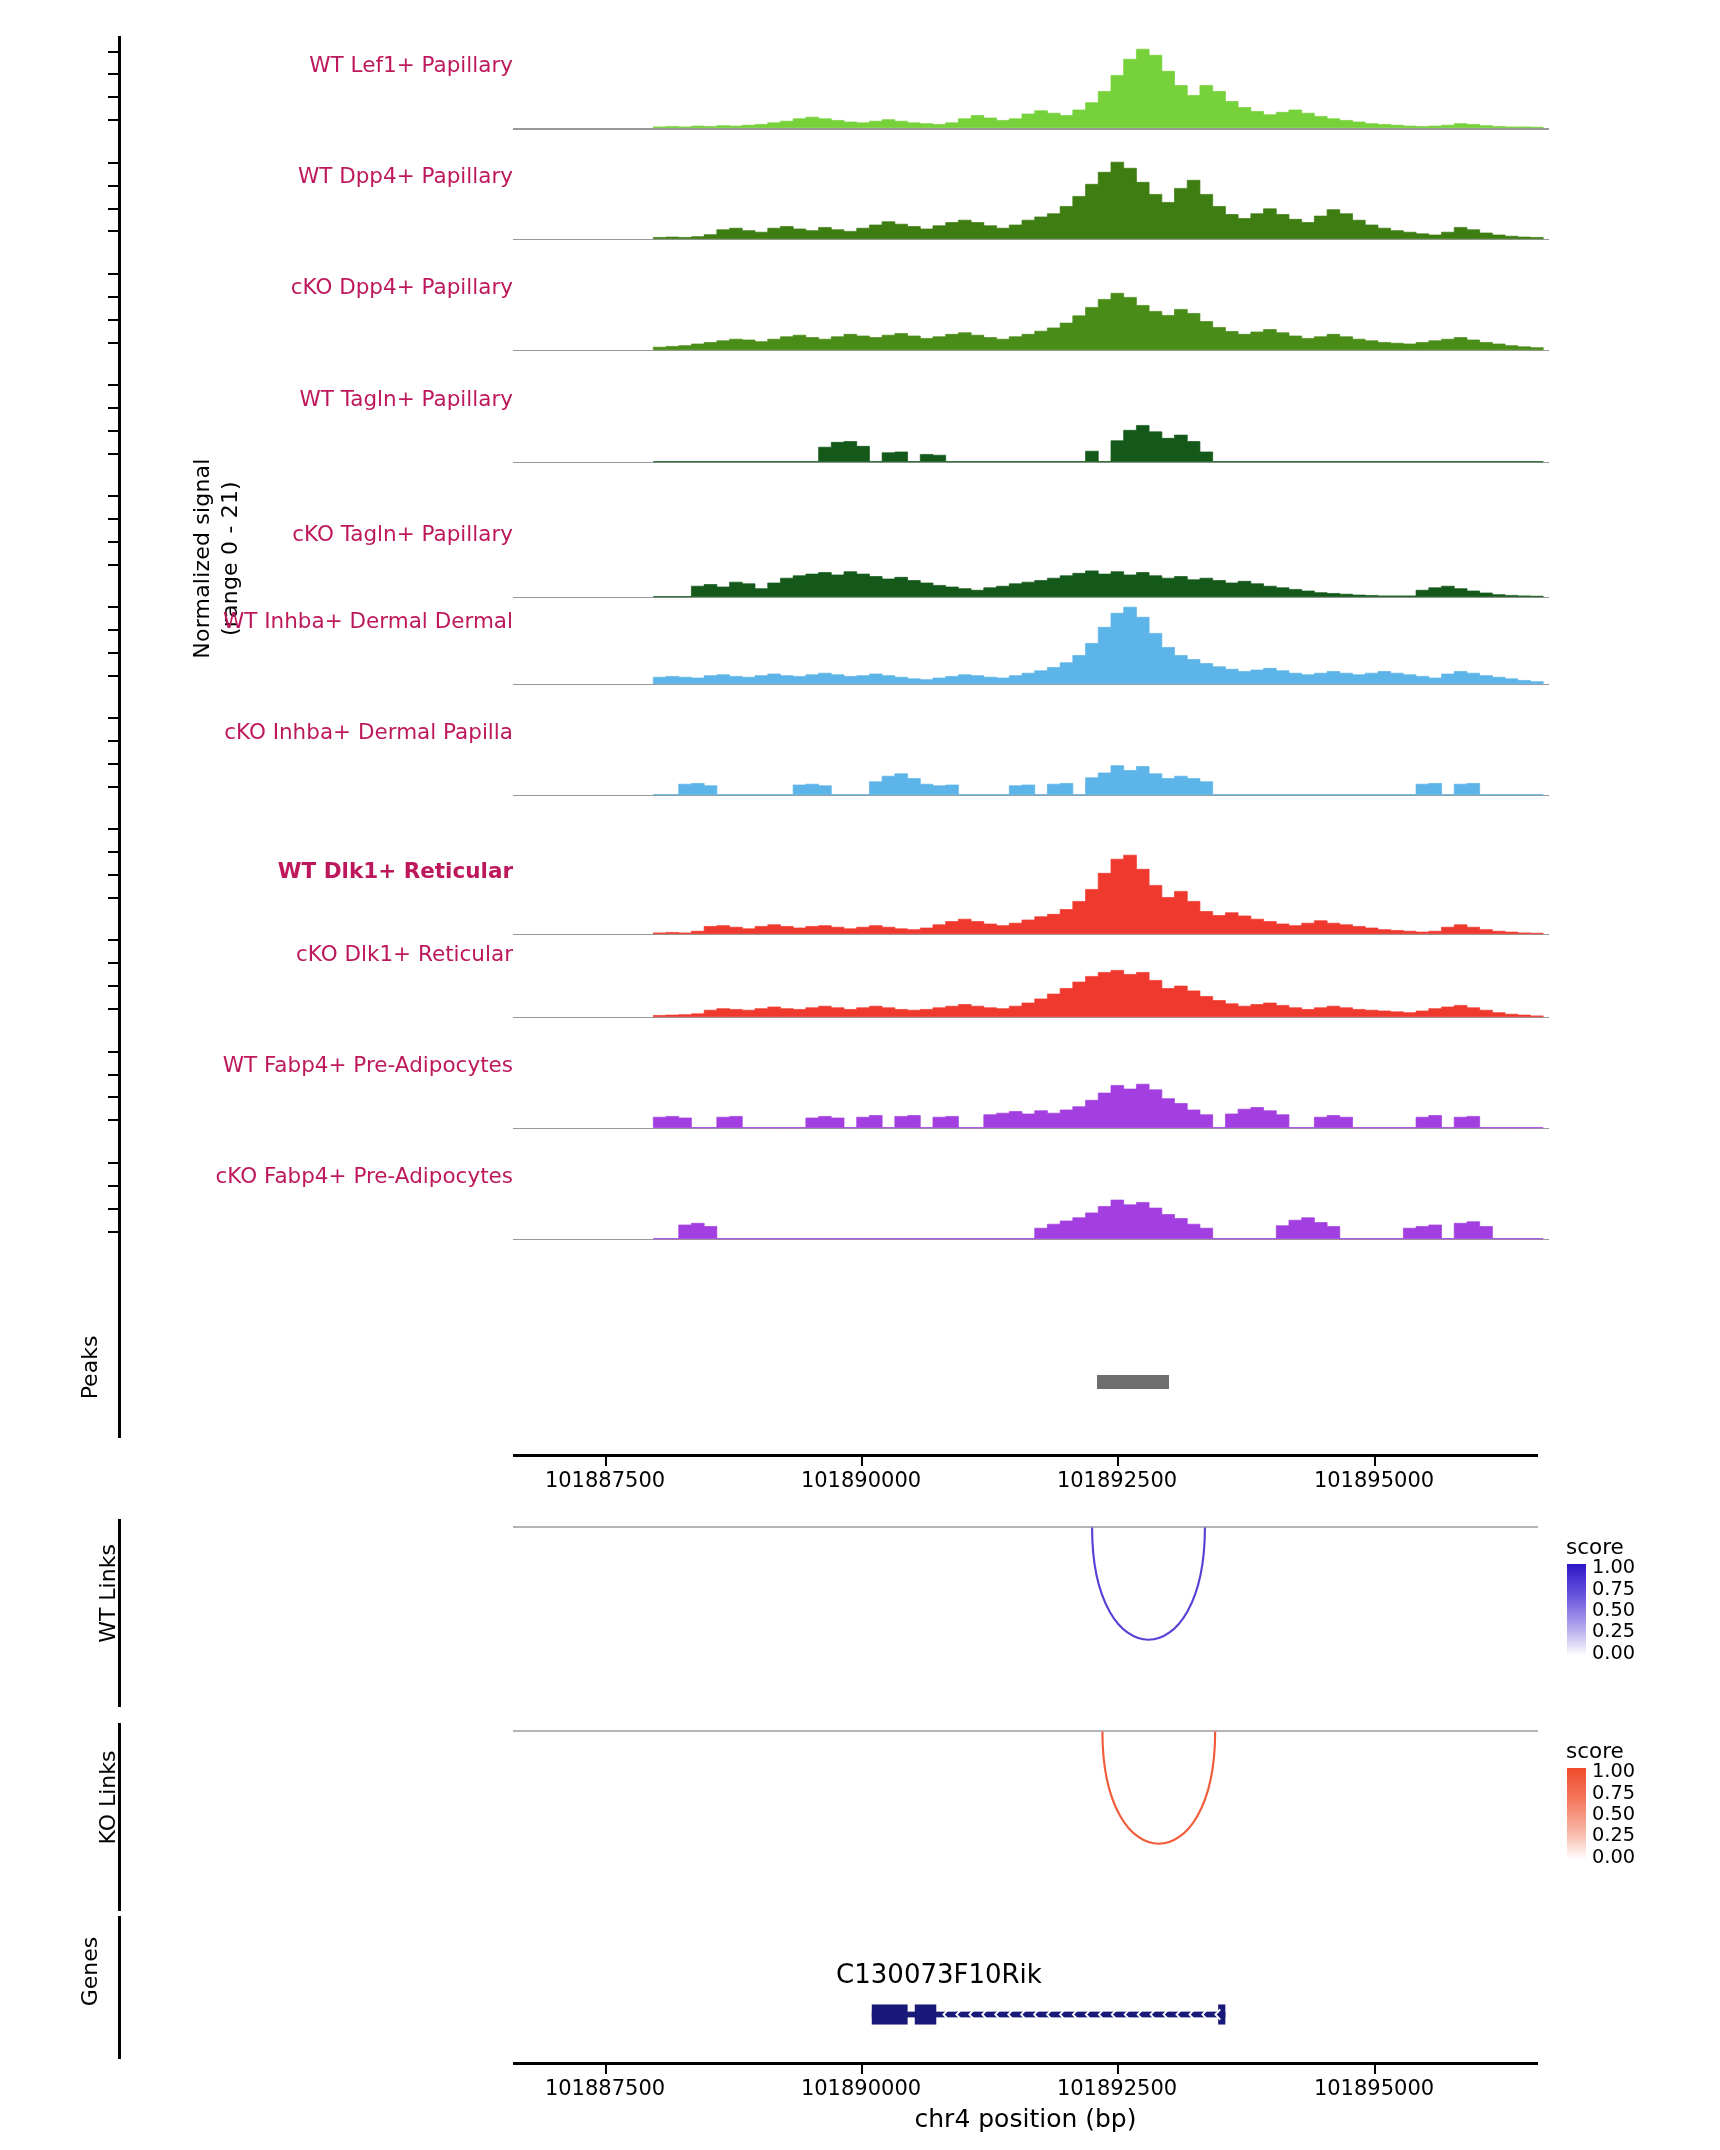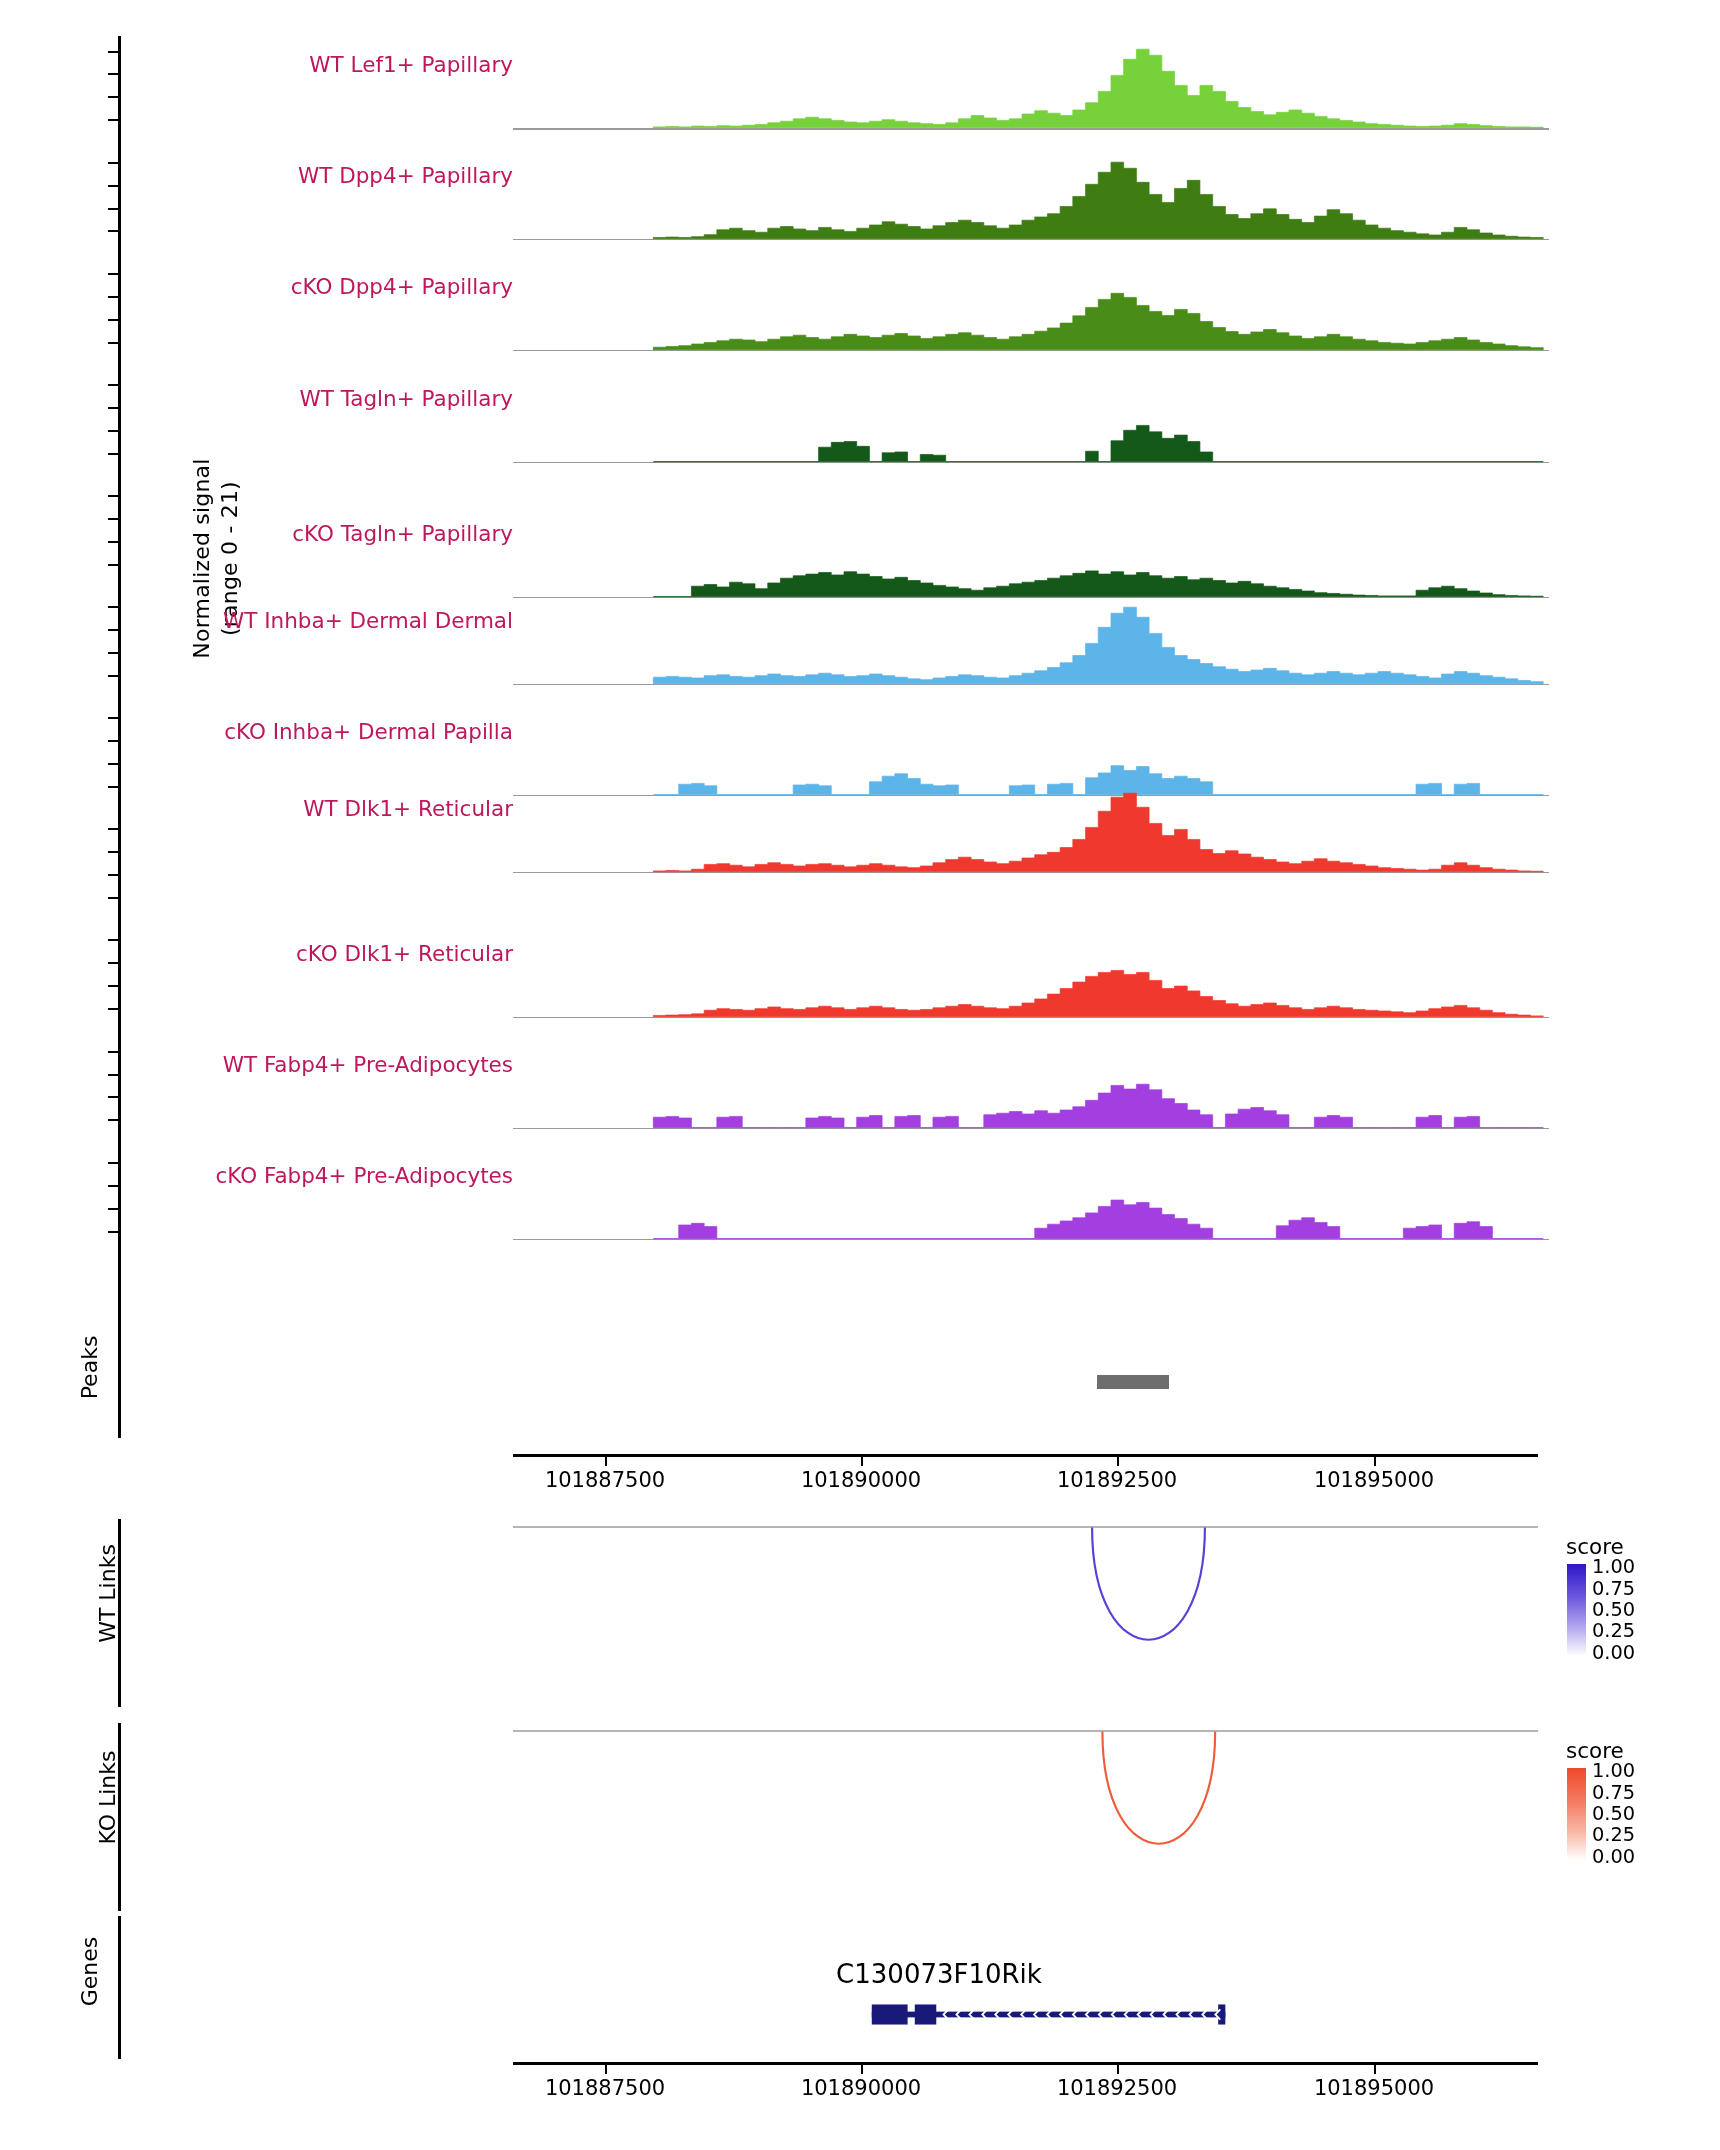--- a/index.html
+++ b/index.html
@@ -412,21 +412,21 @@
         </div>
         <div class="track" style="top: 674px;">
           <div class="track-label">cKO Inhba+ Dermal Papilla</div>
           <div class="track-baseline"></div>
           <div class="track-plot">
             <svg width="1036" height="111" viewBox="0 0 1445 155">
               <path d="M 195.1 128 L 195.1 128.0 L 212.8 128.0 L 212.8 128.0 L 230.6 128.0 L 230.6 113.4 L 248.3 113.4 L 248.3 112.3 L 266.1 112.3 L 266.1 115.6 L 283.8 115.6 L 283.8 128.0 L 301.6 128.0 L 301.6 128.0 L 319.3 128.0 L 319.3 128.0 L 337.1 128.0 L 337.1 128.0 L 354.9 128.0 L 354.9 128.0 L 372.6 128.0 L 372.6 128.0 L 390.4 128.0 L 390.4 114.5 L 408.1 114.5 L 408.1 113.4 L 425.9 113.4 L 425.9 115.6 L 443.6 115.6 L 443.6 128.0 L 461.4 128.0 L 461.4 128.0 L 479.1 128.0 L 479.1 128.0 L 496.9 128.0 L 496.9 110.0 L 514.6 110.0 L 514.6 102.2 L 532.4 102.2 L 532.4 98.8 L 550.1 98.8 L 550.1 105.5 L 567.9 105.5 L 567.9 113.4 L 585.6 113.4 L 585.6 115.6 L 603.4 115.6 L 603.4 114.5 L 621.1 114.5 L 621.1 128.0 L 638.9 128.0 L 638.9 128.0 L 656.6 128.0 L 656.6 128.0 L 674.4 128.0 L 674.4 128.0 L 692.2 128.0 L 692.2 115.6 L 709.9 115.6 L 709.9 114.5 L 727.7 114.5 L 727.7 128.0 L 745.4 128.0 L 745.4 113.4 L 763.2 113.4 L 763.2 112.3 L 780.9 112.3 L 780.9 128.0 L 798.7 128.0 L 798.7 104.4 L 816.4 104.4 L 816.4 97.7 L 834.2 97.7 L 834.2 87.5 L 851.9 87.5 L 851.9 94.3 L 869.7 94.3 L 869.7 88.7 L 887.4 88.7 L 887.4 98.8 L 905.2 98.8 L 905.2 105.5 L 922.9 105.5 L 922.9 102.2 L 940.7 102.2 L 940.7 105.5 L 958.4 105.5 L 958.4 110.0 L 976.2 110.0 L 976.2 128.0 L 994.0 128.0 L 994.0 128.0 L 1011.7 128.0 L 1011.7 128.0 L 1029.5 128.0 L 1029.5 128.0 L 1047.2 128.0 L 1047.2 128.0 L 1065.0 128.0 L 1065.0 128.0 L 1082.7 128.0 L 1082.7 128.0 L 1100.5 128.0 L 1100.5 128.0 L 1118.2 128.0 L 1118.2 128.0 L 1136.0 128.0 L 1136.0 128.0 L 1153.7 128.0 L 1153.7 128.0 L 1171.5 128.0 L 1171.5 128.0 L 1189.2 128.0 L 1189.2 128.0 L 1207.0 128.0 L 1207.0 128.0 L 1224.7 128.0 L 1224.7 128.0 L 1242.5 128.0 L 1242.5 128.0 L 1260.2 128.0 L 1260.2 113.4 L 1278.0 113.4 L 1278.0 112.3 L 1295.8 112.3 L 1295.8 128.0 L 1313.5 128.0 L 1313.5 113.4 L 1331.3 113.4 L 1331.3 112.3 L 1349.0 112.3 L 1349.0 128.0 L 1366.8 128.0 L 1366.8 128.0 L 1384.5 128.0 L 1384.5 128.0 L 1402.3 128.0 L 1402.3 128.0 L 1420.0 128.0 L 1420.0 128.0 L 1437.8 128.0 L 1437.8 128 Z" fill="#5cb4e8" stroke="#5cb4e8" stroke-width="1"></path>
             </svg>
           </div>
         </div>
-        <div class="track" style="top: 751px;">
+        <div class="track" style="top: 813px; font-weight: bold;">
           <div class="track-label">WT Dlk1+ Reticular</div>
           <div class="track-baseline"></div>
           <div class="track-plot">
             <svg width="1036" height="111" viewBox="0 0 1445 155">
               <path d="M 195.1 128 L 195.1 126.9 L 212.8 126.9 L 212.8 126.3 L 230.6 126.3 L 230.6 126.9 L 248.3 126.9 L 248.3 124.6 L 266.1 124.6 L 266.1 117.9 L 283.8 117.9 L 283.8 116.8 L 301.6 116.8 L 301.6 119.0 L 319.3 119.0 L 319.3 121.3 L 337.1 121.3 L 337.1 117.9 L 354.9 117.9 L 354.9 115.6 L 372.6 115.6 L 372.6 117.9 L 390.4 117.9 L 390.4 120.1 L 408.1 120.1 L 408.1 117.9 L 425.9 117.9 L 425.9 116.8 L 443.6 116.8 L 443.6 119.0 L 461.4 119.0 L 461.4 121.3 L 479.1 121.3 L 479.1 119.0 L 496.9 119.0 L 496.9 116.8 L 514.6 116.8 L 514.6 119.0 L 532.4 119.0 L 532.4 121.3 L 550.1 121.3 L 550.1 122.4 L 567.9 122.4 L 567.9 120.1 L 585.6 120.1 L 585.6 115.6 L 603.4 115.6 L 603.4 111.1 L 621.1 111.1 L 621.1 107.8 L 638.9 107.8 L 638.9 111.1 L 656.6 111.1 L 656.6 114.5 L 674.4 114.5 L 674.4 116.8 L 692.2 116.8 L 692.2 113.4 L 709.9 113.4 L 709.9 108.9 L 727.7 108.9 L 727.7 104.4 L 745.4 104.4 L 745.4 101.0 L 763.2 101.0 L 763.2 94.3 L 780.9 94.3 L 780.9 83.0 L 798.7 83.0 L 798.7 66.2 L 816.4 66.2 L 816.4 43.7 L 834.2 43.7 L 834.2 24.0 L 851.9 24.0 L 851.9 18.4 L 869.7 18.4 L 869.7 38.1 L 887.4 38.1 L 887.4 60.6 L 905.2 60.6 L 905.2 77.4 L 922.9 77.4 L 922.9 69.0 L 940.7 69.0 L 940.7 83.0 L 958.4 83.0 L 958.4 97.1 L 976.2 97.1 L 976.2 102.7 L 994.0 102.7 L 994.0 98.8 L 1011.7 98.8 L 1011.7 103.3 L 1029.5 103.3 L 1029.5 107.8 L 1047.2 107.8 L 1047.2 111.1 L 1065.0 111.1 L 1065.0 114.5 L 1082.7 114.5 L 1082.7 116.8 L 1100.5 116.8 L 1100.5 113.4 L 1118.2 113.4 L 1118.2 110.0 L 1136.0 110.0 L 1136.0 113.4 L 1153.7 113.4 L 1153.7 115.6 L 1171.5 115.6 L 1171.5 117.9 L 1189.2 117.9 L 1189.2 120.1 L 1207.0 120.1 L 1207.0 122.4 L 1224.7 122.4 L 1224.7 123.5 L 1242.5 123.5 L 1242.5 124.6 L 1260.2 124.6 L 1260.2 125.8 L 1278.0 125.8 L 1278.0 124.6 L 1295.8 124.6 L 1295.8 119.0 L 1313.5 119.0 L 1313.5 115.6 L 1331.3 115.6 L 1331.3 119.0 L 1349.0 119.0 L 1349.0 122.4 L 1366.8 122.4 L 1366.8 124.6 L 1384.5 124.6 L 1384.5 125.8 L 1402.3 125.8 L 1402.3 126.9 L 1420.0 126.9 L 1420.0 127.4 L 1437.8 127.4 L 1437.8 128 Z" fill="#f0392e" stroke="#f0392e" stroke-width="1"></path>
             </svg>
           </div>
         </div>
         <div class="track" style="top: 896px;">
           <div class="track-label">cKO Dlk1+ Reticular</div>
@@ -554,15 +554,16 @@
     <div class="axis-line"></div>
   <div class="axis-tick" style="left: 605px;"></div>
       <div class="axis-ticklabel" style="left: 605px;">101887500</div>
       <div class="axis-tick" style="left: 861px;"></div>
       <div class="axis-ticklabel" style="left: 861px;">101890000</div>
       <div class="axis-tick" style="left: 1117px;"></div>
       <div class="axis-ticklabel" style="left: 1117px;">101892500</div>
       <div class="axis-tick" style="left: 1374px;"></div>
       <div class="axis-ticklabel" style="left: 1374px;">101895000</div>
     </div>
+  <div id="xlabel">chr4 position (bp)</div>
 
 </div>
 
 
 </body></html>

